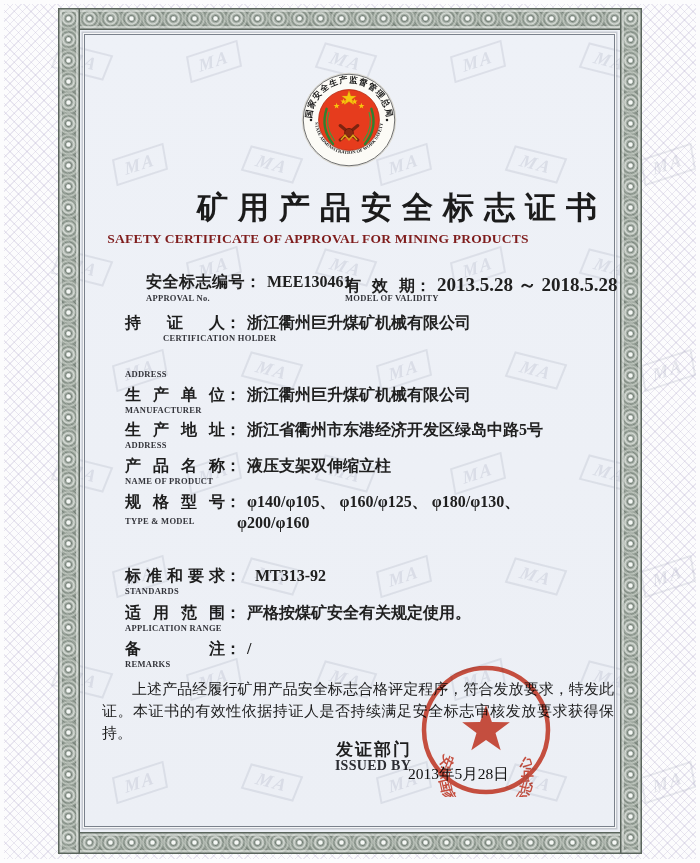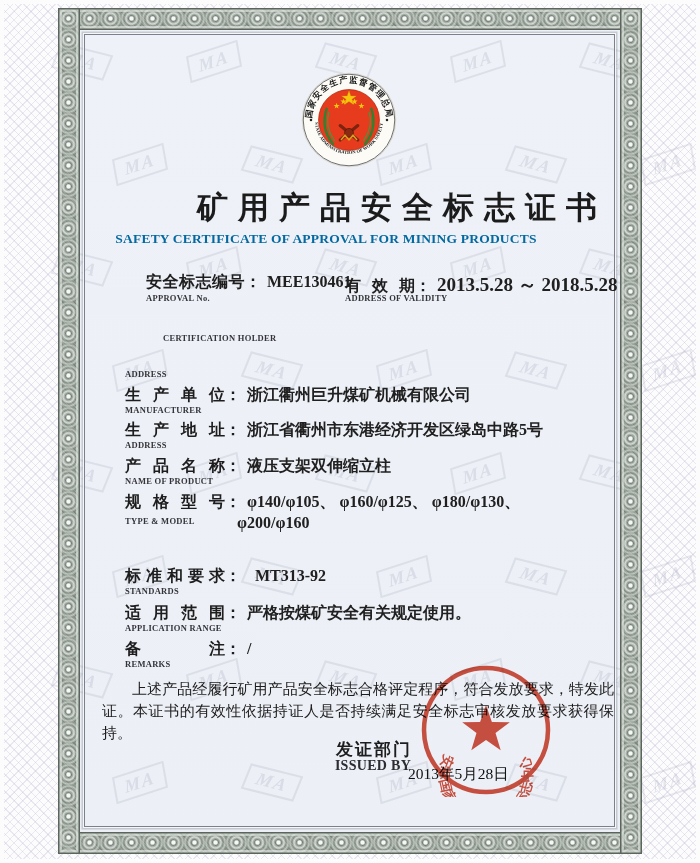--- a/index.html
+++ b/index.html
@@ -30,21 +30,21 @@
   .wmlayer{position:absolute;inset:0;z-index:2;overflow:hidden;}
   .wm{position:absolute;border:2px solid rgba(148,154,176,.20);color:rgba(148,154,176,.22);
     font:italic 700 18px "Liberation Serif",serif;padding:1px 9px;letter-spacing:2px;}
   
   .content{position:absolute;inset:0;z-index:4;color:#1d1d1d;}
   .abs{position:absolute;}
   .emblem{left:301px;top:72px;width:96px;height:96px;}
   .title-zh{left:0;top:187px;width:700px;text-align:center;font-size:31px;font-weight:700;
     letter-spacing:10px;text-indent:10px;color:#1b1b1b;padding-left:47px;}
   .title-en{left:0;top:231px;width:636px;text-align:center;font-size:13.5px;font-weight:700;
-    letter-spacing:.2px;color:#0369a1;margin-left:8px;}
+    letter-spacing:.2px;color:#7f1d1d;}
   .frow{font-size:16px;white-space:nowrap;}
   .flabel{display:inline-block;width:100px;font-weight:700;text-align:justify;text-align-last:justify;}
   .flabel.auto{width:auto;text-align:left;text-align-last:auto;letter-spacing:.5px;}
   .flabel.w70{width:70px;}
   .fcolon{font-weight:700;padding-right:6px;}
   .fvalue{color:#202020;font-weight:bold;}
   .fcaption{font-family:"Liberation Serif",serif;font-size:8.5px;font-weight:700;color:#33343a;
     letter-spacing:.3px;white-space:nowrap;}
   .statement{left:102px;top:678px;width:512px;font-size:15px;line-height:22px;text-align:justify;
     text-indent:2em;color:#1c1c1c;}
@@ -143,22 +143,25 @@
     <div class="abs title-zh">矿用产品安全标志证书</div>
     <div class="abs title-en">SAFETY CERTIFICATE OF APPROVAL FOR MINING PRODUCTS</div>
 
     <div class="abs frow" style="left:146px;top:272px;">
       <span class="flabel auto">安全标志编号</span><span class="fcolon">：</span><span class="fvalue">MEE130461</span>
     </div>
     <div class="abs fcaption" style="left:146px;top:293px;">APPROVAL No.</div>
     <div class="abs frow" style="left:345px;top:272px;">
       <span class="flabel w70">有 效 期</span><span class="fcolon">：</span><span class="fvalue" style="font-size:19px;">2013.5.28 ～ 2018.5.28</span>
     </div>
-    <div class="abs fcaption" style="left:345px;top:293px;">ADDRESS OF VALIDITY</div>
-
+    <div class="abs fcaption" style="left:345px;top:293px;">MODEL OF VALIDITY</div>
+
+    <div class="abs frow" style="left:125px;top:313px;">
+      <span class="flabel">持 证 人</span><span class="fcolon">：</span><span class="fvalue">浙江衢州巨升煤矿机械有限公司</span>
+    </div>
     <div class="abs fcaption" style="left:125px;top:333px;margin-left:38px;">CERTIFICATION HOLDER</div>
 
     <div class="abs fcaption" style="left:125px;top:369px;">ADDRESS</div>
 
     <div class="abs frow" style="left:125px;top:385px;">
       <span class="flabel">生 产 单 位</span><span class="fcolon">：</span><span class="fvalue">浙江衢州巨升煤矿机械有限公司</span>
     </div>
     <div class="abs fcaption" style="left:125px;top:405px;">MANUFACTURER</div>
 
     <div class="abs frow" style="left:125px;top:420px;">

